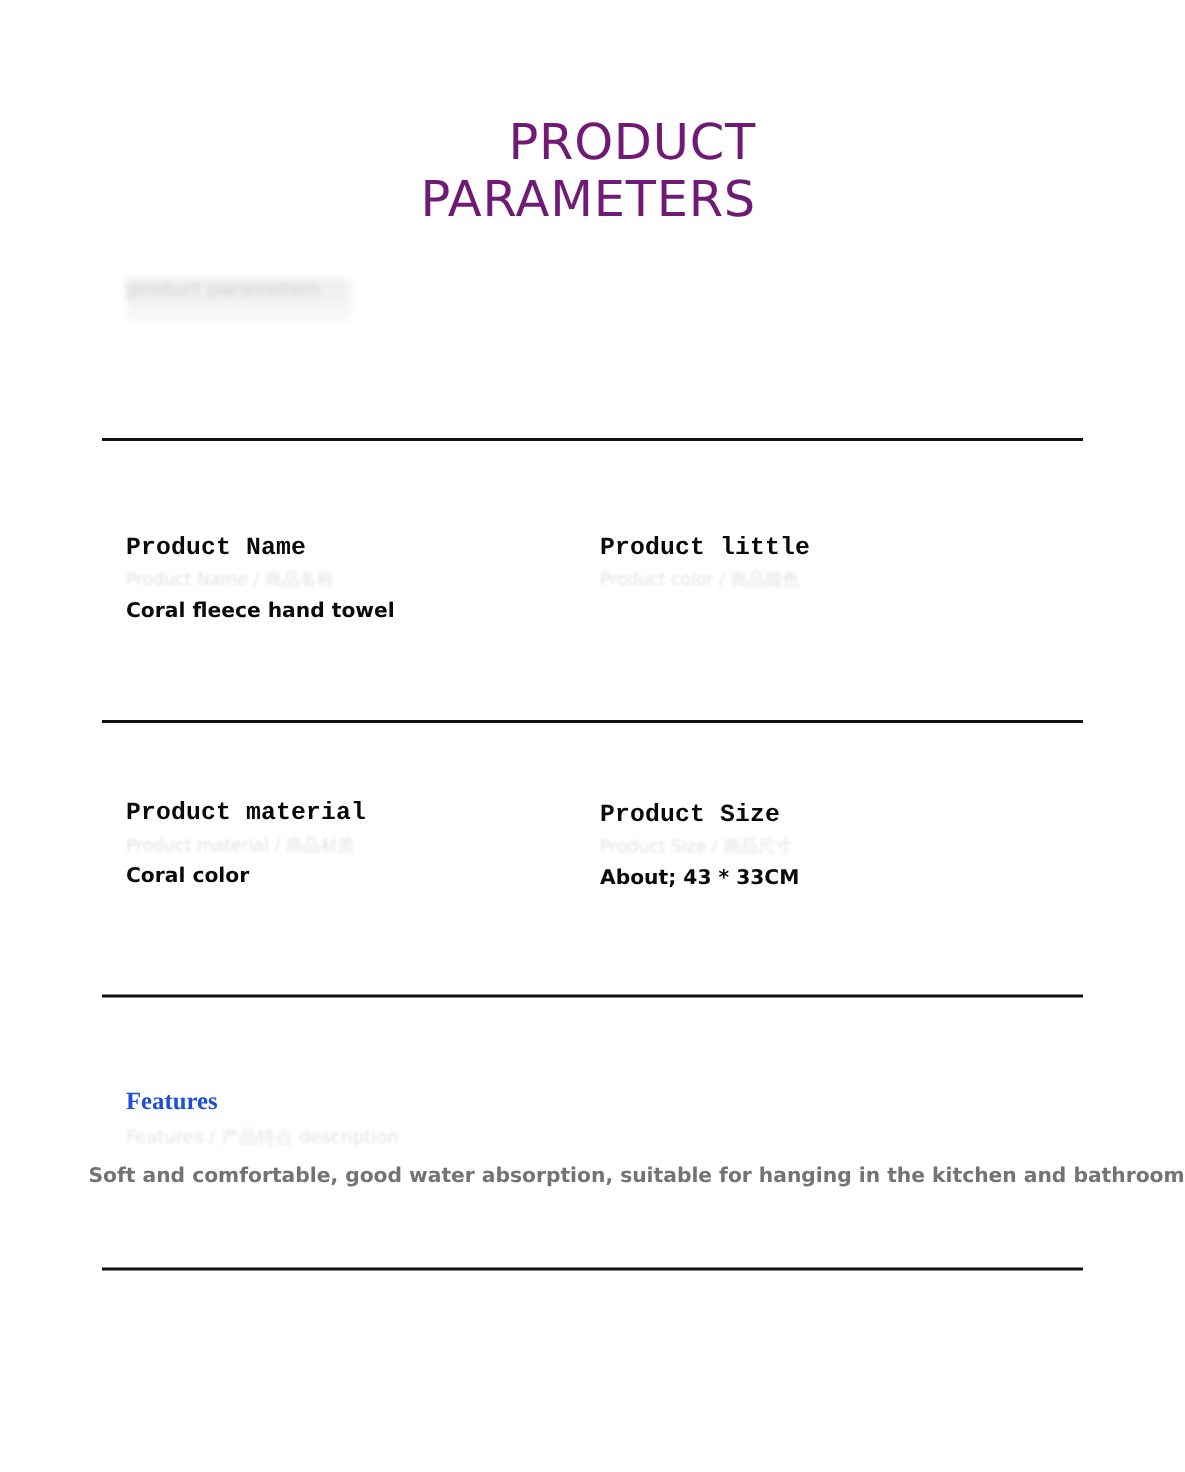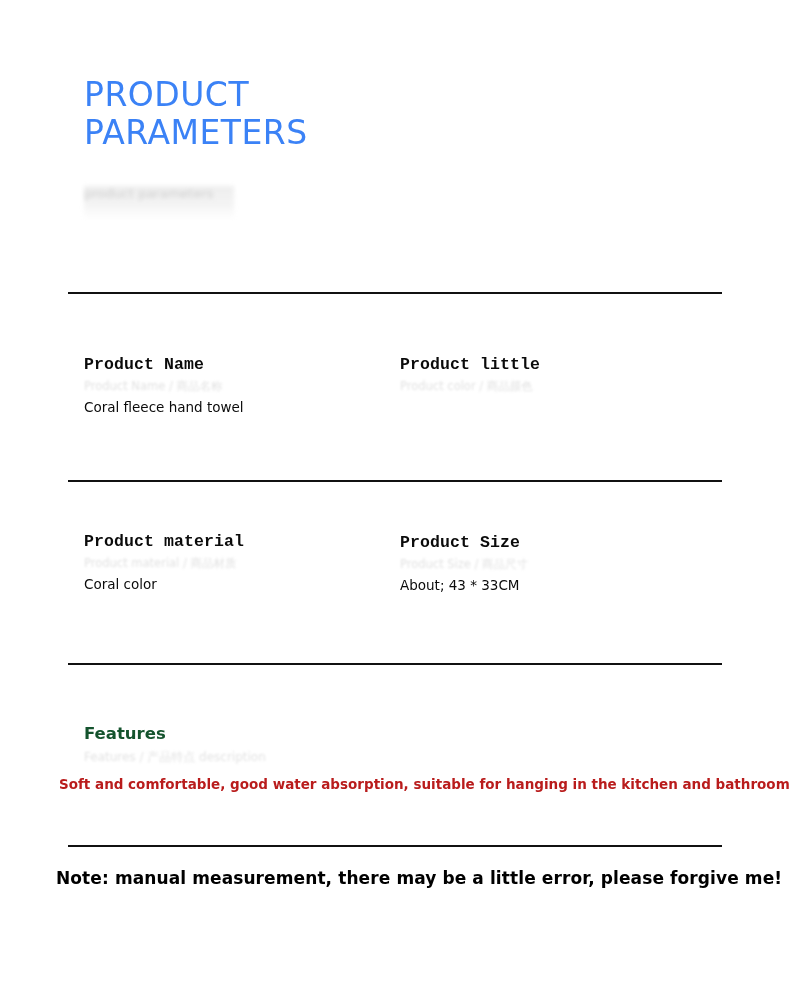--- a/index.html
+++ b/index.html
@@ -29,21 +29,22 @@
     left: 84px;
     top: 76px;
     width: 420px;
   }
   .title-line {
     font-family: "DejaVu Sans", sans-serif;
     font-size: 33px;
     font-weight: 400;
     letter-spacing: 0.5px;
     line-height: 38px;
-    color: #3b82f6;
+    color: #701a75;
+    text-align: right;
   }
 
   
   .ghost-subtitle {
     position: absolute;
     left: 84px;
     top: 186px;
     width: 150px;
     height: 34px;
     background: linear-gradient(180deg, rgba(195,195,195,0.28) 0%, rgba(205,205,205,0.22) 55%, rgba(255,255,255,0) 100%);
@@ -84,60 +85,61 @@
     height: 14px;
     font-size: 11.5px;
     color: rgba(140,140,140,0.26);
     filter: blur(1.2px);
     white-space: nowrap;
     overflow: hidden;
   }
   .cell-value {
     margin-top: 6px;
     font-size: 13.5px;
-    font-weight: 400;
+    font-weight: 700;
     color: #0b0b0b;
     white-space: nowrap;
   }
 
   
   .c-name     { left: 84px;  top: 355px; }
   .c-color    { left: 400px; top: 355px; }
   .c-material { left: 84px;  top: 532px; }
   .c-size     { left: 400px; top: 533px; }
 
   
   .features-block {
     position: absolute;
     left: 84px;
     top: 724px;
     width: 660px;
   }
   .features-label {
     font-size: 16.5px;
     font-weight: 700;
-    color: #14532d;
+    color: #1d4ed8;
+    font-family: Liberation Serif, serif;
   }
   .features-ghost {
     margin-top: 6px;
     height: 15px;
     font-size: 12px;
     color: rgba(140,140,140,0.25);
     filter: blur(1.2px);
     white-space: nowrap;
     overflow: hidden;
   }
   .features-value {
     position: absolute;
     left: -25px;
     top: 52px;
     width: 700px;
     font-size: 13.5px;
     font-weight: 600;
-    color: #b91c1c;
+    color: #737373;
     white-space: nowrap;
   }
 
   
   .note {
     position: absolute;
     left: 56px;
     top: 868px;
     width: 700px;
     font-size: 17px;
@@ -186,15 +188,14 @@
     <div class="cell-ghost">Product Size / 商品尺寸</div>
     <div class="cell-value">About; 43 * 33CM</div>
   </div>
 
   <div class="features-block">
     <div class="features-label">Features</div>
     <div class="features-ghost">Features / 产品特点 description</div>
     <div class="features-value">Soft and comfortable, good water absorption, suitable for hanging in the kitchen and bathroom</div>
   </div>
 
-  <div class="note">Note: manual measurement, there may be a little error, please forgive me!</div>
 
 </div>
 
 </body></html>

